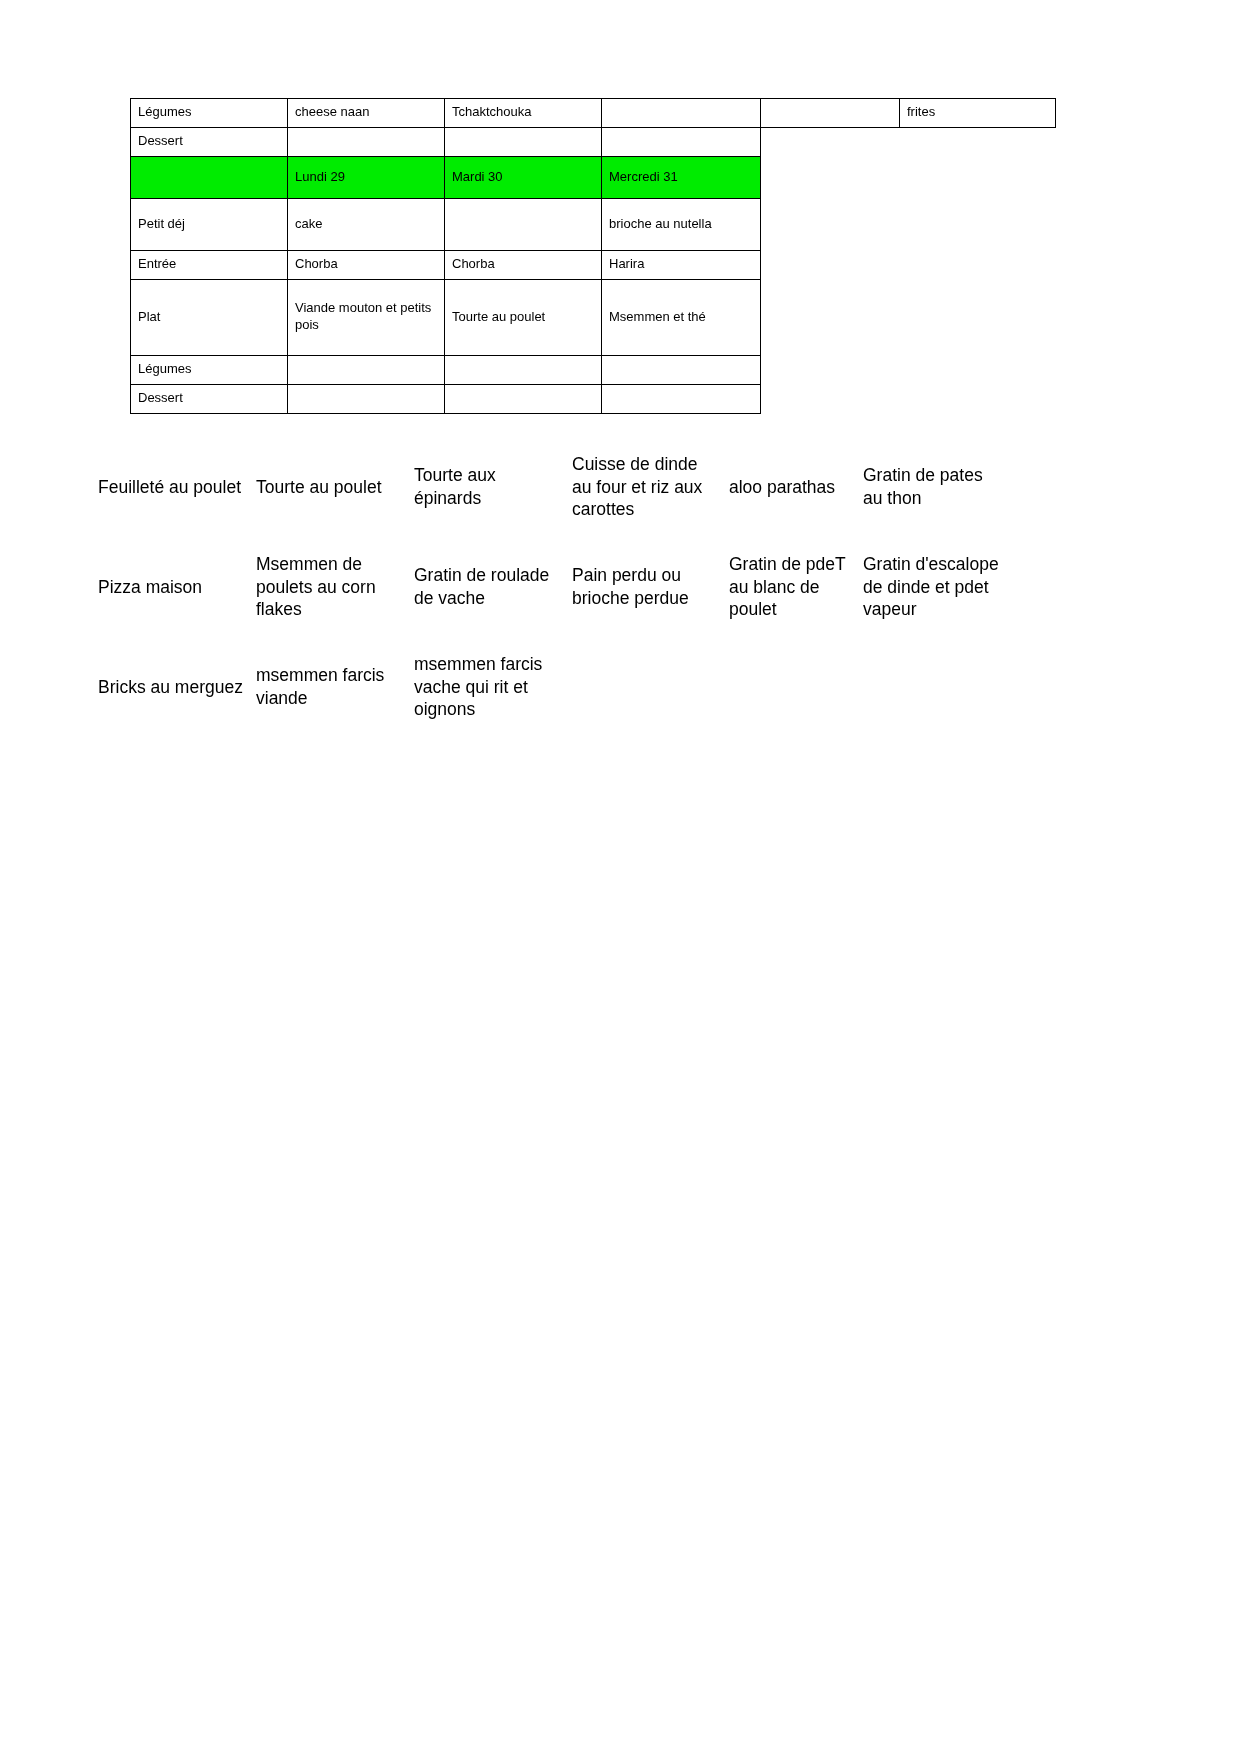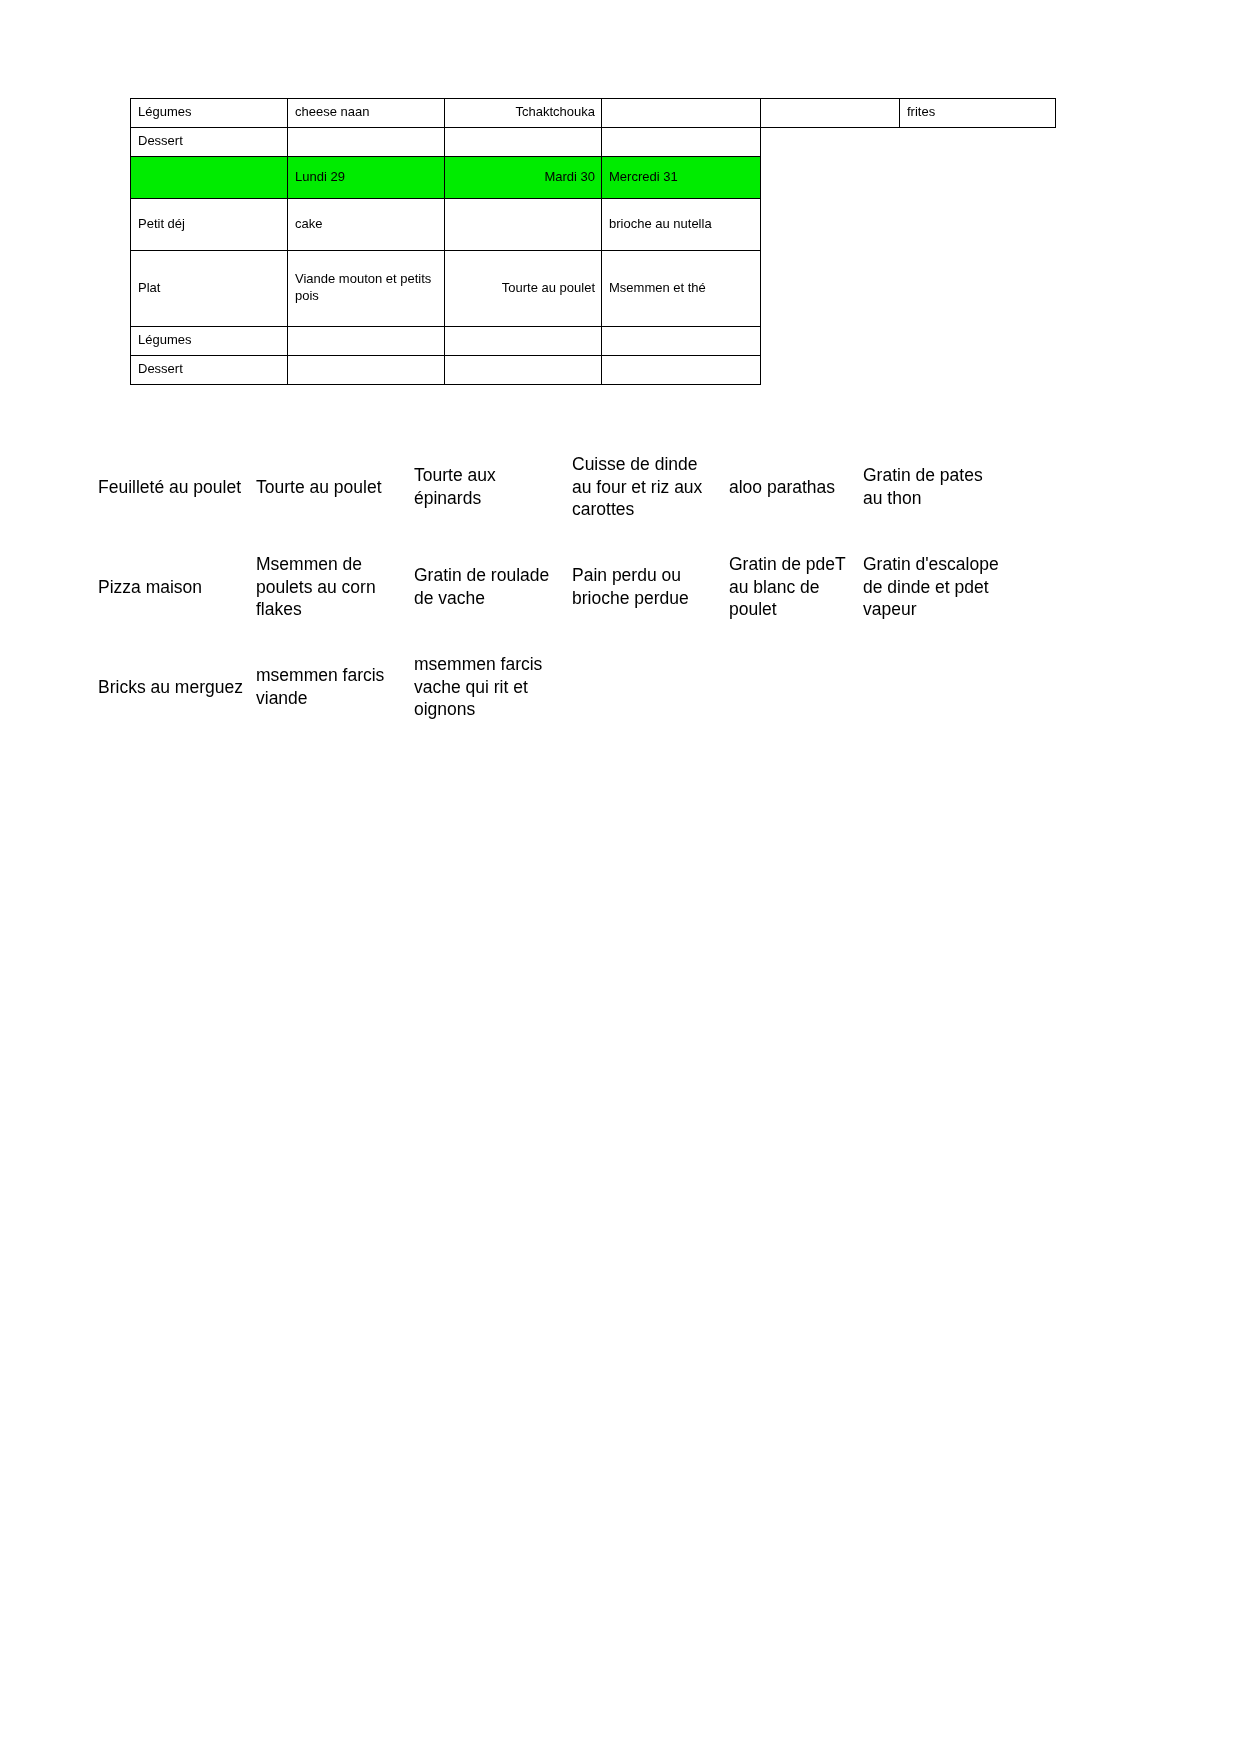--- a/index.html
+++ b/index.html
@@ -40,21 +40,21 @@
     vertical-align: middle;
     word-wrap: break-word;
     overflow-wrap: break-word;
   }
   .menu-table td.blank-nb {
     border: none;
     padding: 0;
   }
   .c0 { width: 143px; }
   .c1 { width: 143px; }
-  .c2 { width: 143px; text-align: right; }
+  .c2 { width: 143px; }
   .c3 { width: 145px; }
   .c4 { width: 125px; }
   .c5 { width: 142px; }
 
   .row-label { height: 29px; }
   .row-tall  { height: 52px; }
   .row-plat  { height: 76px; padding-left: 23px; }
   .row-day   { height: 42px; }
 
   .day-cell {
@@ -124,20 +124,28 @@
 
       <tr class="row-tall">
         <td class="c0">Petit déj</td>
         <td class="c1">cake</td>
         <td class="c2"></td>
         <td class="c3">brioche au nutella</td>
         <td class="c4 blank-nb"></td>
         <td class="c5 blank-nb"></td>
       </tr>
 
+      <tr class="row-label">
+        <td class="c0">Entrée</td>
+        <td class="c1">Chorba</td>
+        <td class="c2">Chorba</td>
+        <td class="c3">Harira</td>
+        <td class="c4 blank-nb"></td>
+        <td class="c5 blank-nb"></td>
+      </tr>
 
       <tr class="row-plat">
         <td class="c0">Plat</td>
         <td class="c1">Viande mouton et petits pois</td>
         <td class="c2">Tourte au poulet</td>
         <td class="c3">Msemmen et thé</td>
         <td class="c4 blank-nb"></td>
         <td class="c5 blank-nb"></td>
       </tr>
 

